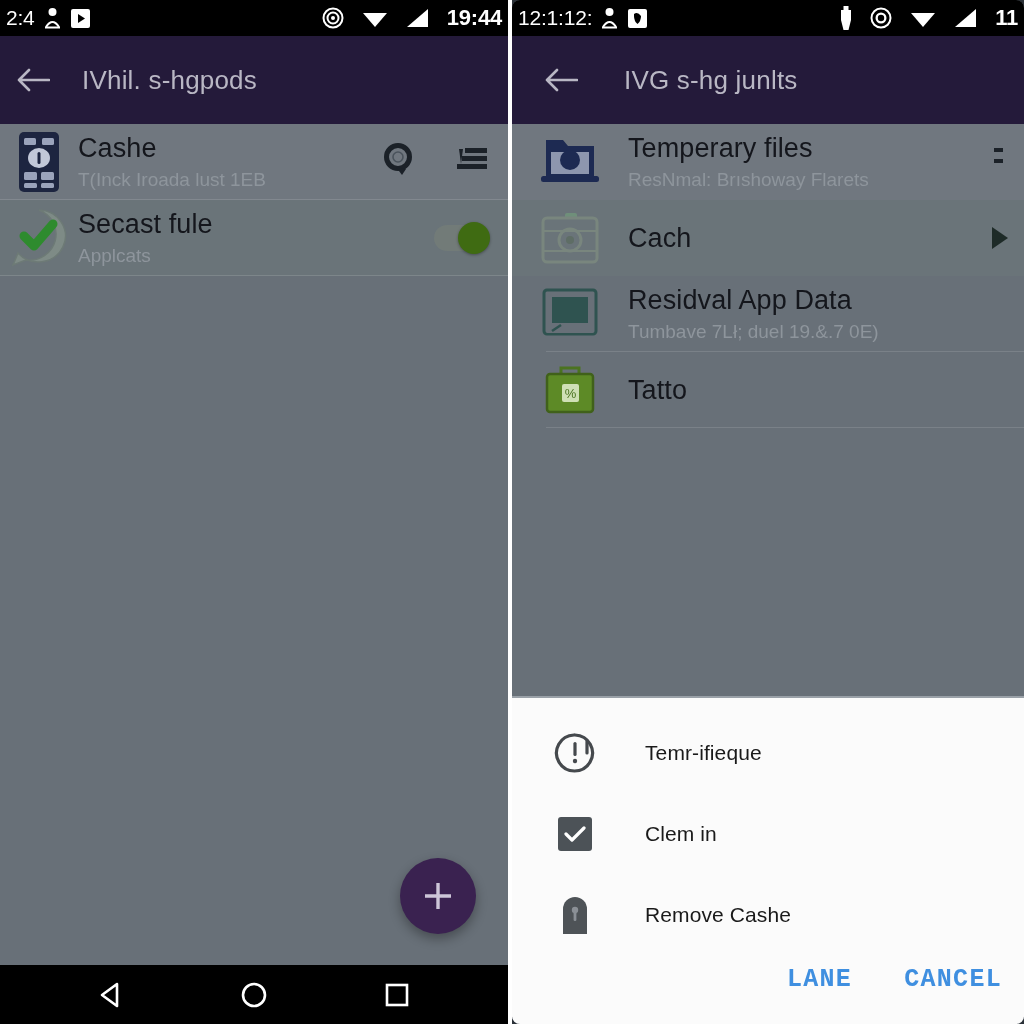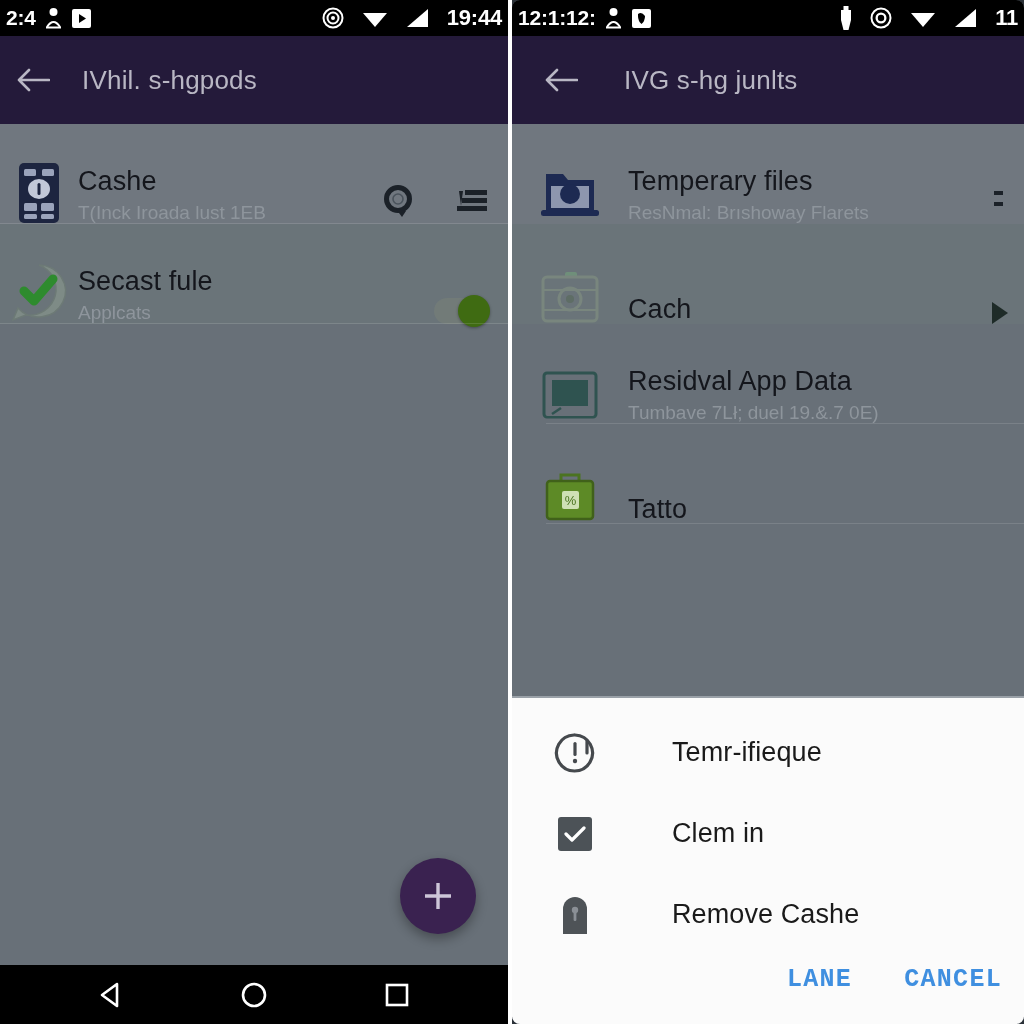--- a/index.html
+++ b/index.html
@@ -50,21 +50,21 @@
     flex: 0 0 auto;
   }
   .status-spacer { flex: 1 1 auto; }
   .status-right {
     display: flex;
     align-items: center;
     gap: 18px;
     flex: 0 0 auto;
     justify-content: center;
   }
-  .sb-clock { font-size: 21px; font-weight: bold; }
+  .sb-clock { font-size: 21px; font-weight: normal; }
   .sb-time-right { font-size: 22px; font-weight: bold; }
 
   .sb-ico { display: inline-flex; align-items: center; justify-content: center; }
 
   
   .app-bar {
     height: 88px;
     background: #241a3a;
     display: flex;
     align-items: center;
@@ -88,22 +88,22 @@
     font-size: 26px;
     letter-spacing: 0.2px;
     white-space: nowrap;
   }
   .panel-right .app-bar-title { margin-left: 40px; }
 
   
   .list { position: relative; }
   .list-row {
     display: flex;
-    align-items: flex-end;
-    height: 100px;
+    align-items: center;
+    height: 76px;
     padding: 0 14px 0 0;
     position: relative;
   }
   .row-alt { background: rgba(255,255,255,0.055); }
   .row-sel { background: rgba(120,150,130,0.13); }
   .row-divider::after {
     content: "";
     position: absolute;
     left: 34px; right: 0; bottom: 0;
     height: 1px;
@@ -225,22 +225,22 @@
     align-items: center;
     height: 81px;
     padding-left: 32px;
     cursor: pointer;
   }
   .sheet-icon {
     width: 62px; min-width: 62px;
     display: flex; align-items: center; justify-content: center;
   }
   .sheet-label {
-    margin-left: 66px;
-    font-size: 27px;
+    margin-left: 39px;
+    font-size: 21px;
     color: #1a1a1a;
     letter-spacing: 0.1px;
     white-space: nowrap;
   }
   .cbox {
     width: 34px; height: 34px;
     border-radius: 3px;
     background: #4c5257;
     display: flex; align-items: center; justify-content: center;
   }

